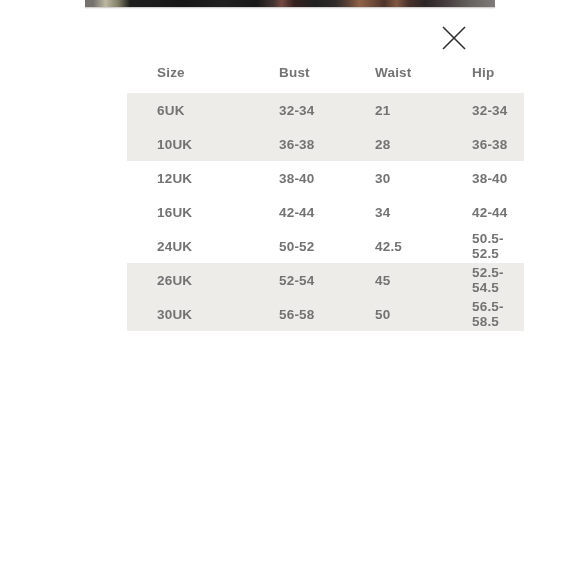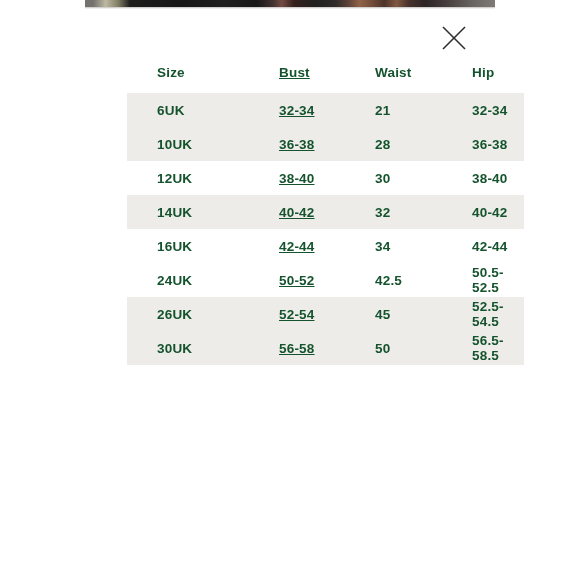--- a/index.html
+++ b/index.html
@@ -86,33 +86,33 @@
   table {
     border-collapse: collapse;
     width: 325px;
     table-layout: fixed;
   }
   th, td {
     padding: 0;
     margin: 0;
     font-size: 13.5px;
     font-weight: 700;
-    color: #14532d;
+    color: #737373;
     letter-spacing: 0.2px;
     height: 34px;
     vertical-align: middle;
     text-align: left;
   }
   thead th {
     height: 37px;
     padding-bottom: 2px;
   }
   
   .col-size   { width: 104px; padding-left: 30px; }
-  .col-bust   { width: 82px;  padding-left: 18px; text-decoration: underline; }
+  .col-bust   { width: 82px;  padding-left: 18px; }
   .col-waist  { width: 87px;  padding-left: 14px; }
   .col-hip    { width: 52px;  padding-left: 10px; }
 
   tbody tr.shaded td {
     background: #eeece8;
   }
 </style>
 </head>
 <body>
 
@@ -150,26 +150,20 @@
           <td class="col-bust">36-38</td>
           <td class="col-waist">28</td>
           <td class="col-hip">36-38</td>
         </tr>
         <tr>
           <td class="col-size">12UK</td>
           <td class="col-bust">38-40</td>
           <td class="col-waist">30</td>
           <td class="col-hip">38-40</td>
         </tr>
-        <tr class="shaded">
-          <td class="col-size">14UK</td>
-          <td class="col-bust">40-42</td>
-          <td class="col-waist">32</td>
-          <td class="col-hip">40-42</td>
-        </tr>
         <tr>
           <td class="col-size">16UK</td>
           <td class="col-bust">42-44</td>
           <td class="col-waist">34</td>
           <td class="col-hip">42-44</td>
         </tr>
         <tr>
           <td class="col-size">24UK</td>
           <td class="col-bust">50-52</td>
           <td class="col-waist">42.5</td>

